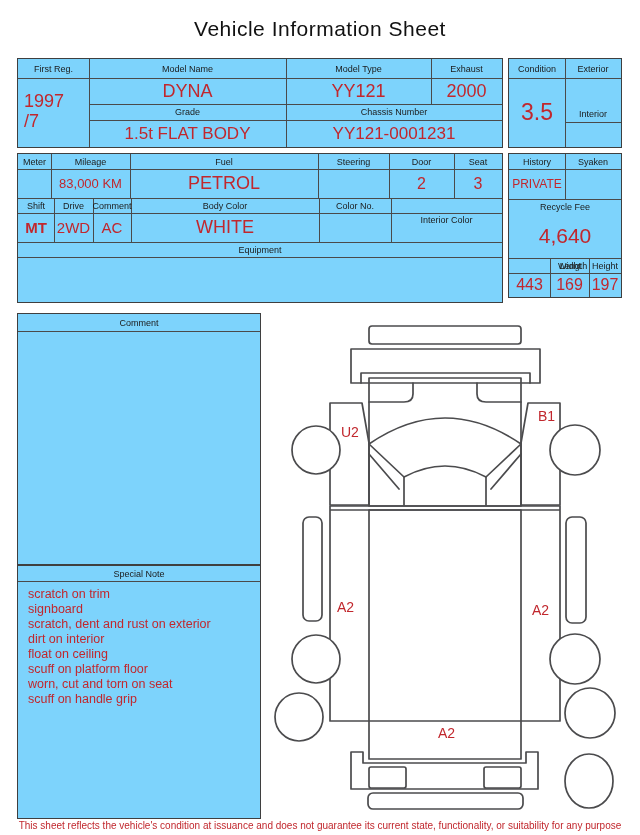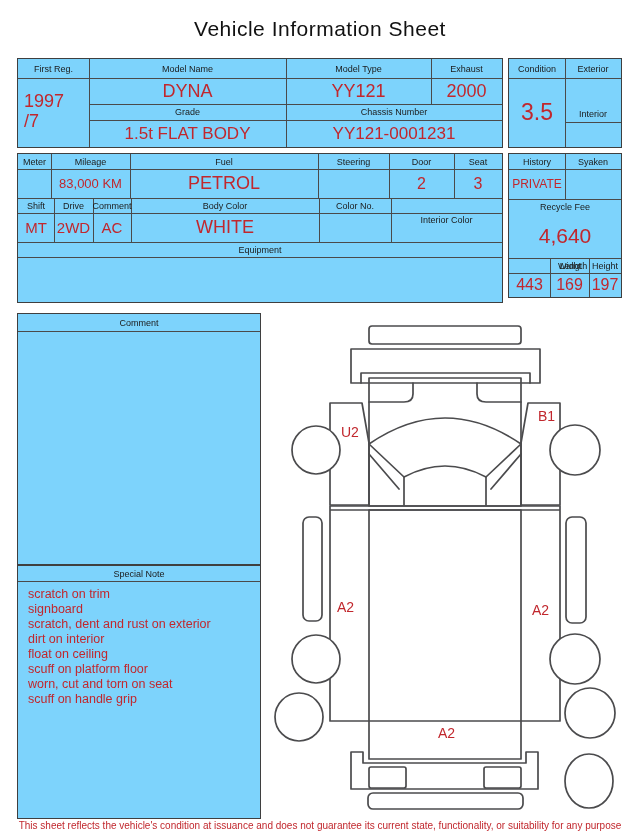--- a/index.html
+++ b/index.html
@@ -103,21 +103,21 @@
     <div class="val" style="left:371px;top:15px;width:65px;height:29px;font-size:16px;">2</div>
     <div class="val" style="left:436px;top:15px;width:48px;height:29px;font-size:16px;">3</div>
 
     <div class="lbl" style="left:0;top:44px;width:36px;height:15px;">Shift</div>
     <div class="lbl" style="left:36px;top:44px;width:39px;height:15px;">Drive</div>
     <div class="lbl" style="left:75px;top:44px;width:38px;height:15px;">Comment</div>
     <div class="lbl" style="left:113px;top:44px;width:188px;height:15px;">Body Color</div>
     <div class="lbl" style="left:301px;top:44px;width:72px;height:15px;">Color No.</div>
     <div class="lbl" style="left:373px;top:58px;width:111px;height:15px;">Interior Color</div>
 
-    <div class="val" style="left:0;top:59px;width:36px;height:29px;font-size:15px;">MT</div>
+    <div class="val" style="left:0;top:59px;width:36px;height:29px;font-size:15px;font-weight:bold;">MT</div>
     <div class="val" style="left:36px;top:59px;width:39px;height:29px;font-size:15px;">2WD</div>
     <div class="val" style="left:75px;top:59px;width:38px;height:29px;font-size:15px;">AC</div>
     <div class="val" style="left:113px;top:59px;width:188px;height:29px;font-size:18px;">WHITE</div>
     <div class="val" style="left:301px;top:59px;width:72px;height:29px;font-size:13px;"></div>
     <div class="val" style="left:373px;top:59px;width:111px;height:29px;font-size:13px;"></div>
 
     <div class="lbl" style="left:0;top:88px;width:484px;height:15px;">Equipment</div>
   </div>
 
   <div class="box" style="left:508px;top:153px;width:114px;height:145px;">

